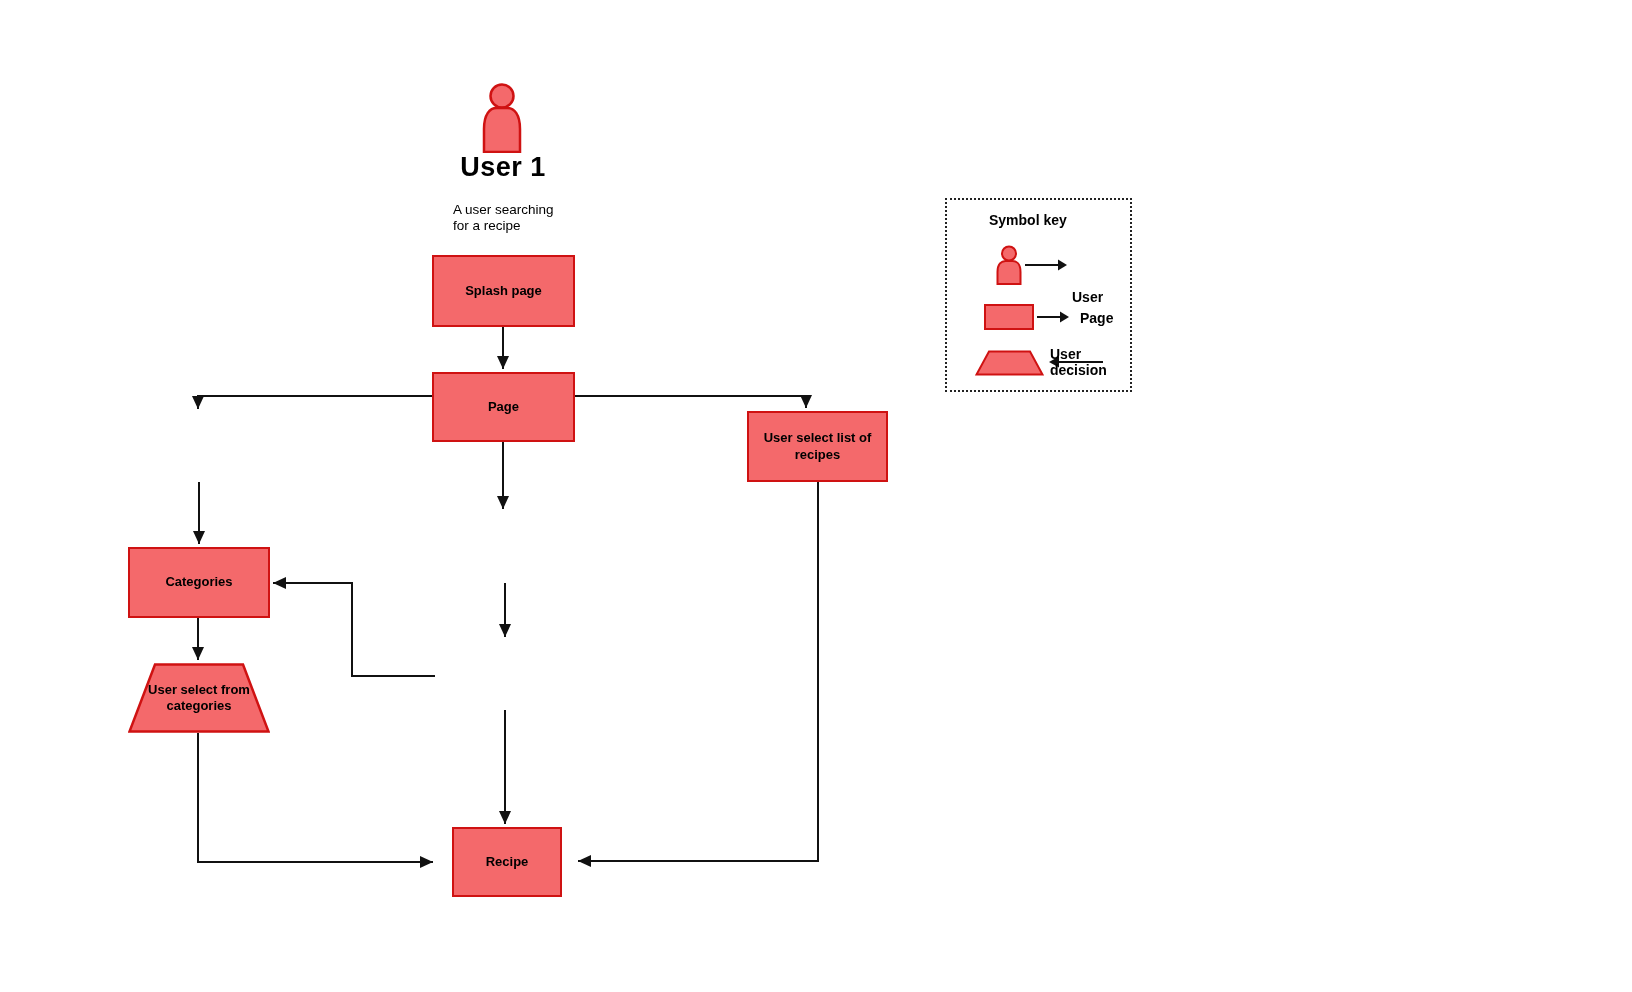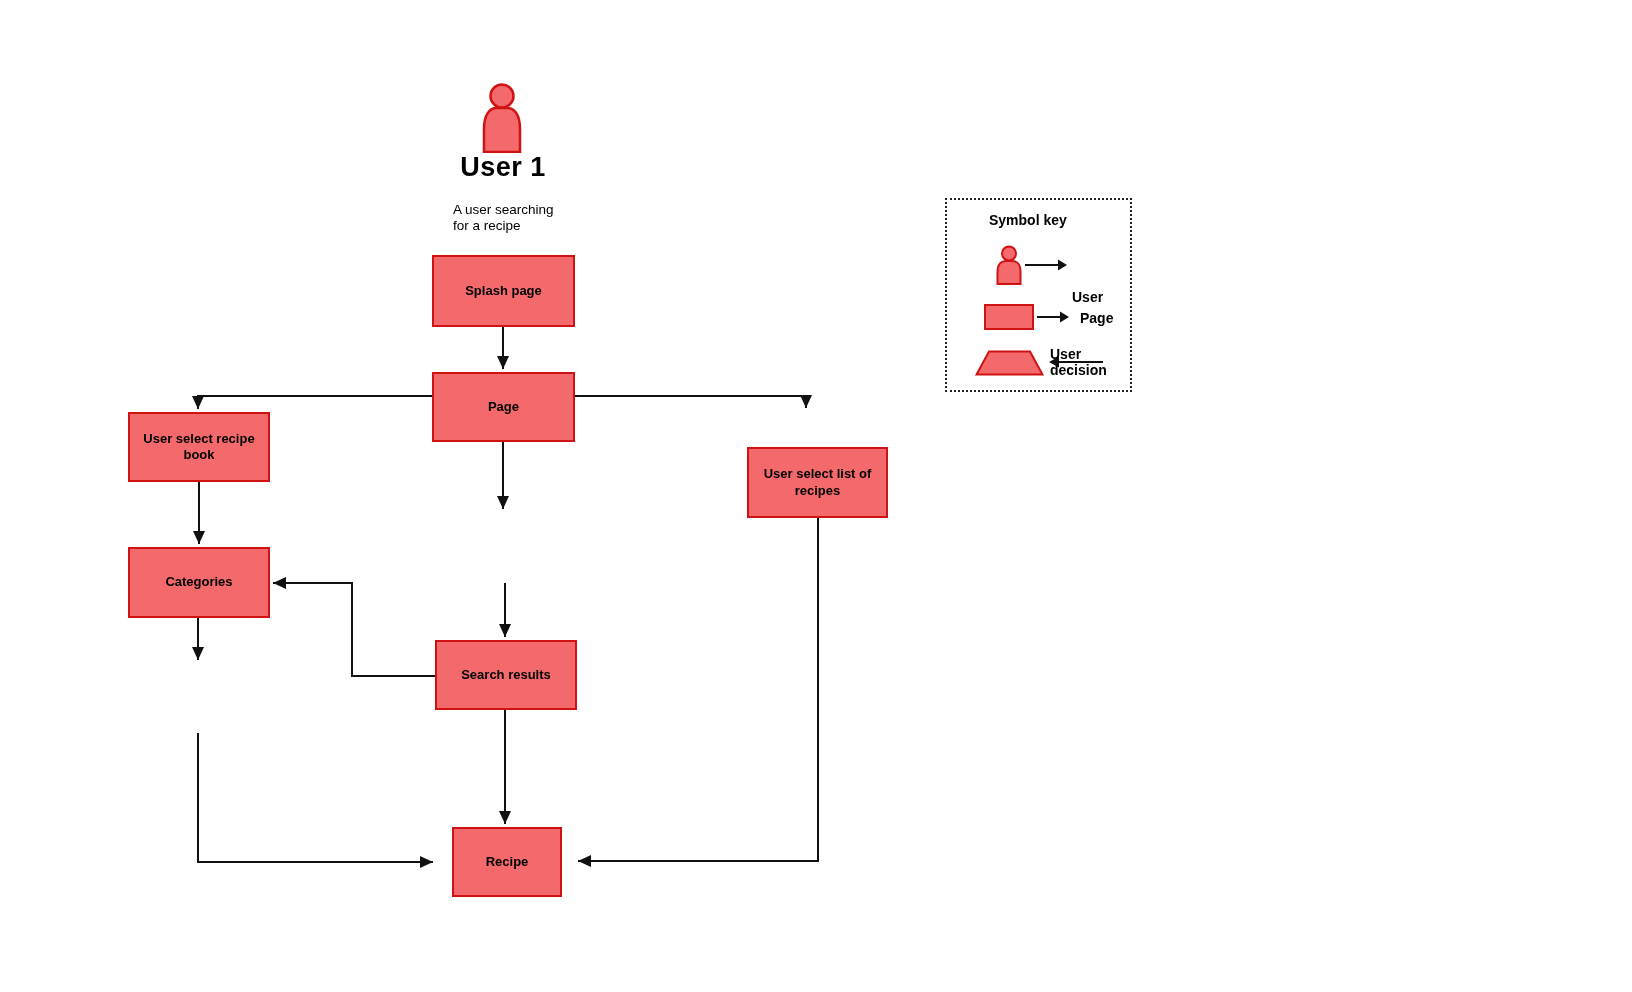--- a/index.html
+++ b/index.html
@@ -87,41 +87,41 @@
   <div class="actor-desc">A user searching for a recipe</div>
 
   <div class="node page" style="left:432px; top:255px; width:143px; height:72px;">
     <span class="node-label">Splash page</span>
   </div>
 
   <div class="node page" style="left:432px; top:372px; width:143px; height:70px;">
     <span class="node-label">Page</span>
   </div>
 
-  <div class="node page" style="left:128px; top:412px; width:142px; height:70px;">
-    <span class="node-label">User select recipe book</span>
-  </div>
 
-  <div class="node page" style="left:747px; top:411px; width:141px; height:71px;margin-top:36px;">
+  <div class="node page" style="left:747px; top:411px; width:141px; height:71px;">
     <span class="node-label">User select list of recipes</span>
   </div>
 
   <div class="node page" style="left:128px; top:547px; width:142px; height:71px;">
     <span class="node-label">Categories</span>
   </div>
 
-  <div class="node page" style="left:435px; top:640px; width:142px; height:70px;">
-    <span class="node-label">Search results</span>
-  </div>
 
   <div class="node page" style="left:436px; top:827px; width:110px; height:70px;margin-left:16px;">
     <span class="node-label">Recipe</span>
   </div>
 
 
+  <div class="node trap" style="left:128px; top:663px; width:142px; height:70px;">
+    <svg width="142" height="70" viewBox="0 0 142 70">
+      <polygon points="27,1.5 115,1.5 140.5,68.5 1.5,68.5" class="shape-fill" stroke-width="2.5"></polygon>
+    </svg>
+    <div class="node-label">User select from categories</div>
+  </div>
 
   <div class="key-box">
     <div class="key-title">Symbol key</div>
 
     <svg class="key-item-icon" style="left:47px; top:45px;" width="30" height="40" viewBox="0 0 30 40">
       <circle cx="15" cy="8.5" r="7" class="shape-fill" stroke-width="2"></circle>
       <path d="M3.5,39 L3.5,27 C3.5,19 7.5,16 11.5,16 L18.5,16 C22.5,16 26.5,19 26.5,27 L26.5,39 Z" class="shape-fill" stroke-width="2"></path>
     </svg>
     <svg class="key-arrow" style="left:78px; top:58px;" width="42" height="14" viewBox="0 0 42 14">
       <line x1="0" y1="7" x2="33" y2="7" class="edge"></line>

